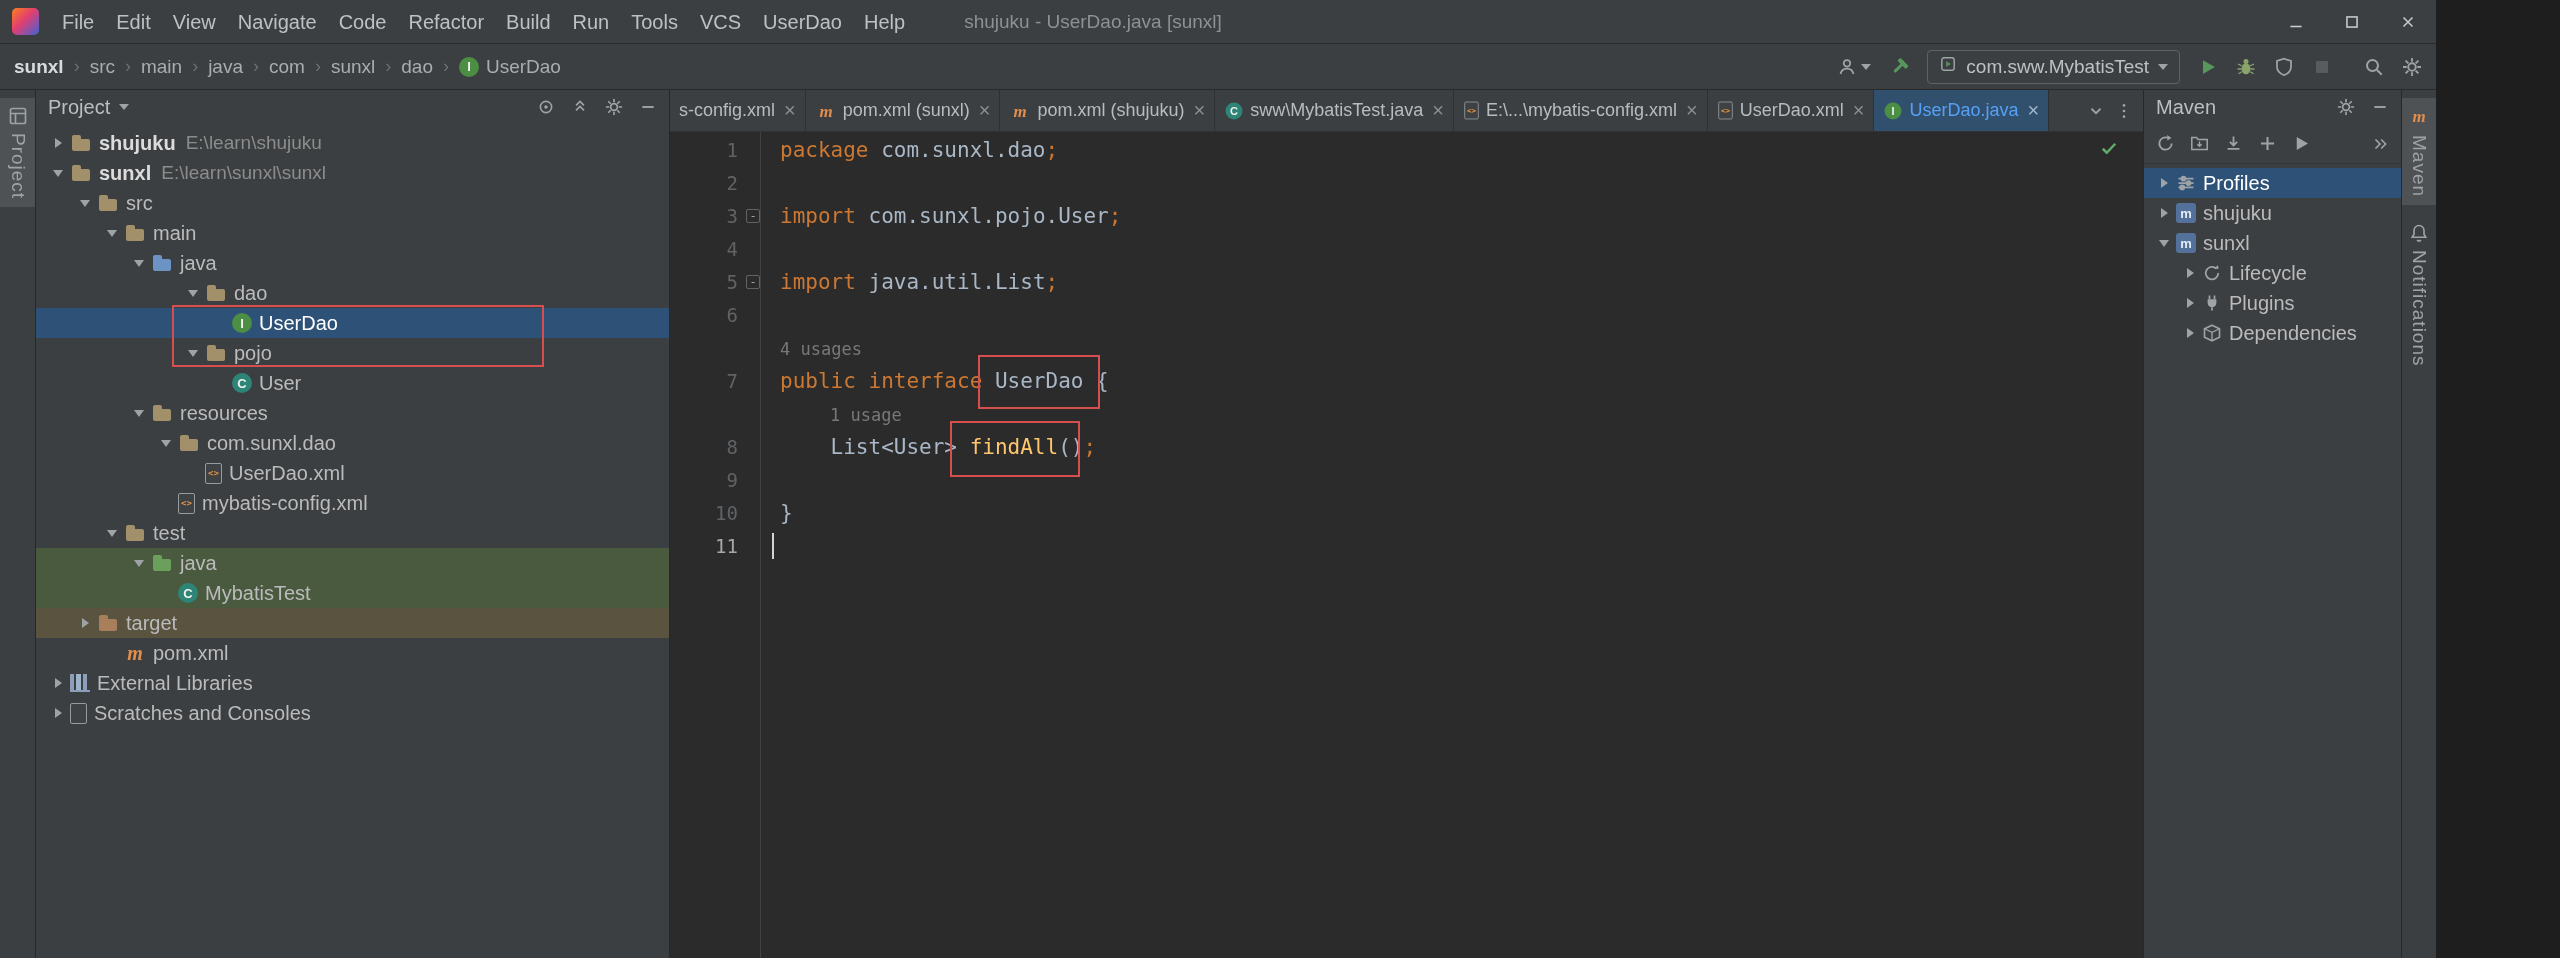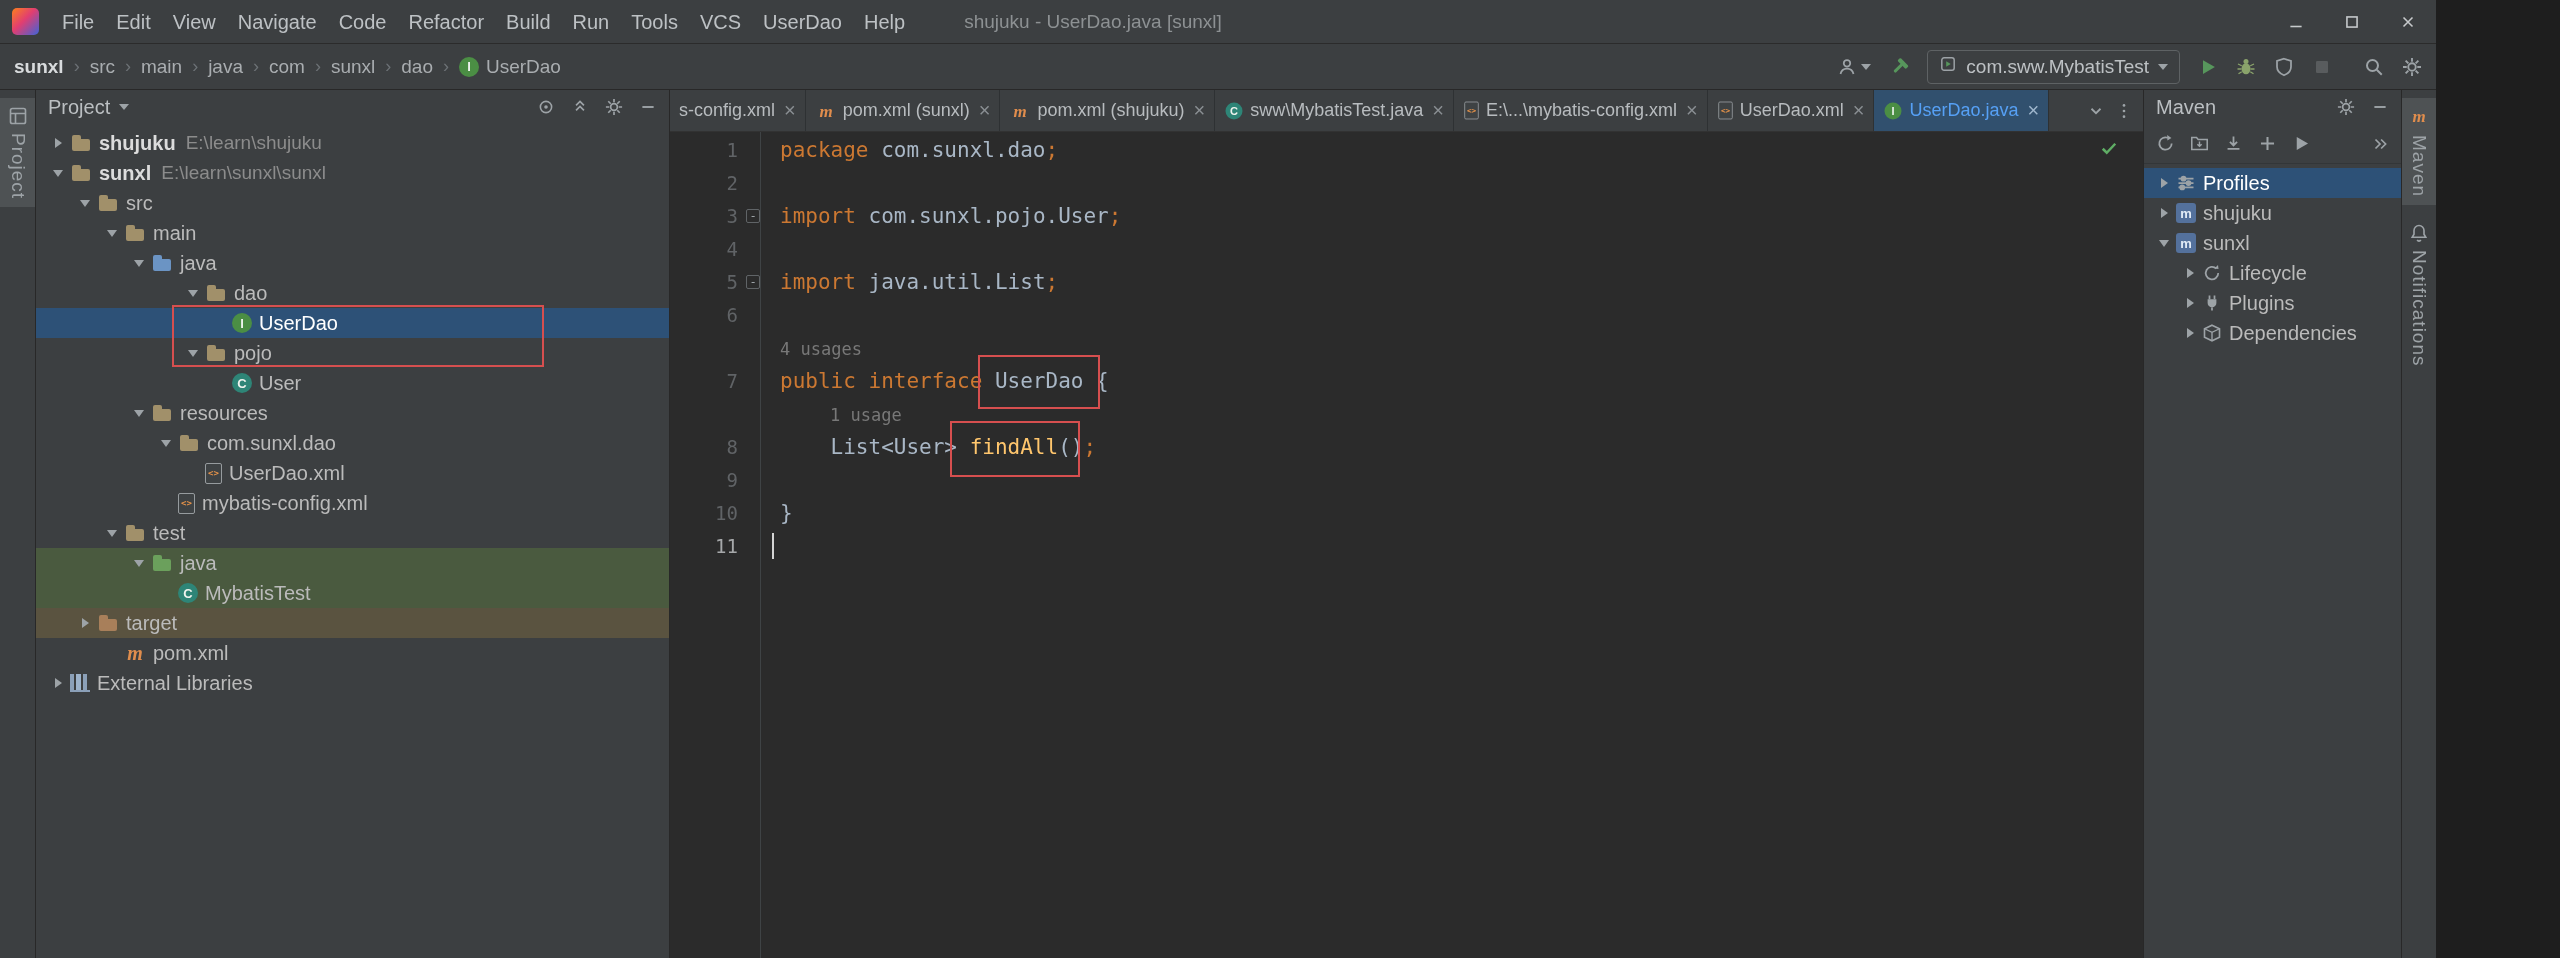--- a/index.html
+++ b/index.html
@@ -443,20 +443,27 @@
             <span class="ic-mvn" data-interactable="false">m</span>
             <span class="tlabel" data-interactable="false">pom.xml</span>
           </div>
           <div class="trow" data-interactable="true" style="padding-left: 10px;">
             <span class="chev" data-interactable="true">
               <i class="tri-right"></i>
             </span>
             <span class="ic-lib" data-interactable="false"></span>
             <span class="tlabel" data-interactable="false">External Libraries</span>
           </div>
+          <div class="trow" data-interactable="true" style="padding-left: 10px;">
+            <span class="chev" data-interactable="true">
+              <i class="tri-right"></i>
+            </span>
+            <span class="ic-file" data-interactable="false"></span>
+            <span class="tlabel" data-interactable="false">Scratches and Consoles</span>
+          </div>
         </div>
     </aside>
 
     <main class="editor" data-interactable="false">
       <div class="tabbar" data-interactable="false">
         <div class="tabs" id="tabs" data-interactable="false">
             <div class="tab" data-interactable="true">
               <span class="tab-label" data-interactable="false">s-config.xml</span>
               <span class="tab-close" data-interactable="true">×</span>
             </div>

